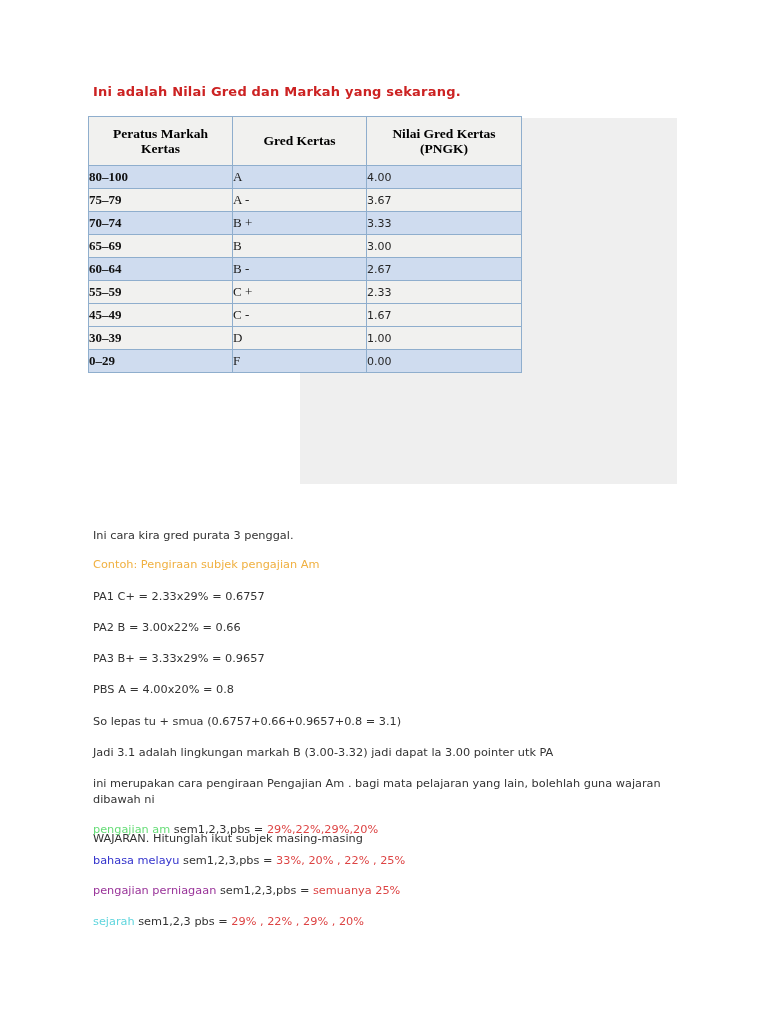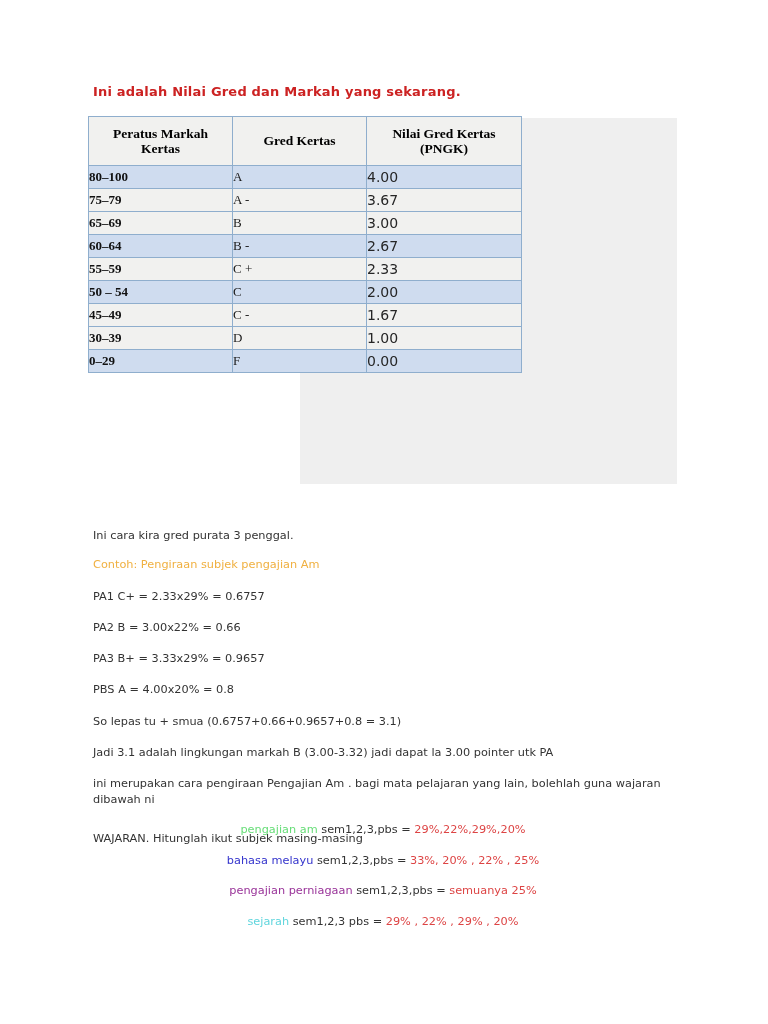--- a/index.html
+++ b/index.html
@@ -96,21 +96,21 @@
   td.cell-grade {
     font-family: "Liberation Serif", "DejaVu Serif", serif;
     font-size: 13px;
     font-weight: normal;
     color: #1a1a1a;
     padding: 6px 0 6px 9px;
     height: 22px;
   }
   td.cell-point {
     font-family: "DejaVu Sans", sans-serif;
-    font-size: 14px;
+    font-size: 11px;
     font-weight: normal;
     color: #262626;
     padding: 6px 0 6px 9px;
     height: 22px;
   }
 
   
   .body-text {
     position: absolute;
     left: 93px;
@@ -126,25 +126,24 @@
     margin: 0 0 16px 0;
   }
   .para.tight { margin-bottom: 14px; }
   .para.wrapline { line-height: 1.45; margin-bottom: 22px; }
   .para.contoh { color: #f0b040; }
   .para.spacer-after { margin-bottom: 22px; }
 
   
   .wajaran-list {
     position: absolute;
-    left: 83px;
+    left: 93px;
     top: 823px;
     width: 600px;
     z-index: 3;
-    text-align: center;
   }
   .wajaran-line {
     font-family: "DejaVu Sans", sans-serif;
     font-size: 11.3px;
     color: #333333;
     line-height: 1.3;
     margin: 0 0 16px 0;
     white-space: nowrap;
   }
   .subj-pengajian-am        { color: #66dd77; }
@@ -181,39 +180,39 @@
         <tr class="row-odd">
           <td class="cell-range">80–100</td>
           <td class="cell-grade">A</td>
           <td class="cell-point">4.00</td>
         </tr>
         <tr class="row-even">
           <td class="cell-range">75–79</td>
           <td class="cell-grade">A -</td>
           <td class="cell-point">3.67</td>
         </tr>
+        <tr class="row-odd">
+          <td class="cell-range">70–74</td>
+          <td class="cell-grade">B +</td>
+          <td class="cell-point">3.33</td>
+        </tr>
         <tr class="row-even">
           <td class="cell-range">65–69</td>
           <td class="cell-grade">B</td>
           <td class="cell-point">3.00</td>
         </tr>
         <tr class="row-odd">
           <td class="cell-range">60–64</td>
           <td class="cell-grade">B -</td>
           <td class="cell-point">2.67</td>
         </tr>
         <tr class="row-even">
           <td class="cell-range">55–59</td>
           <td class="cell-grade">C +</td>
           <td class="cell-point">2.33</td>
-        </tr>
-        <tr class="row-odd">
-          <td class="cell-range">50 – 54</td>
-          <td class="cell-grade">C</td>
-          <td class="cell-point">2.00</td>
         </tr>
         <tr class="row-even">
           <td class="cell-range">45–49</td>
           <td class="cell-grade">C -</td>
           <td class="cell-point">1.67</td>
         </tr>
         <tr class="row-even">
           <td class="cell-range">30–39</td>
           <td class="cell-grade">D</td>
           <td class="cell-point">1.00</td>

